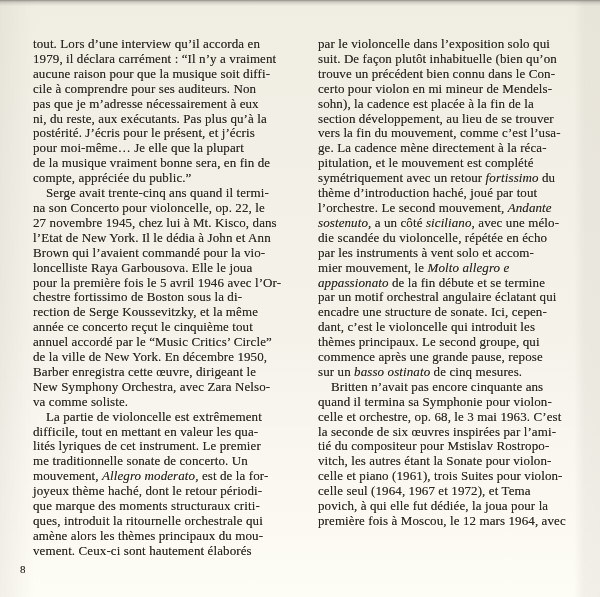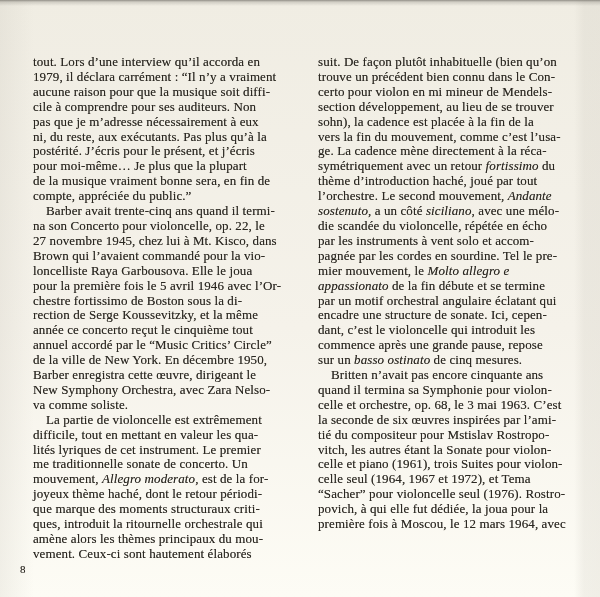--- a/index.html
+++ b/index.html
@@ -20,21 +20,20 @@
       linear-gradient(90deg, rgba(0,0,0,0) 574px, rgba(196,192,182,0.20) 584px, rgba(208,204,194,0.28) 600px),
       linear-gradient(180deg, var(--paper-top, #f0ede3) 0%, var(--paper-mid, #f5f2ea) 55%, var(--paper-bottom, #fdfcf5) 100%);
   }
   .column {
     position: absolute;
     top: 37px;
     font-size: 13px;
     line-height: 14.9px;
     letter-spacing: 0.1px;
     text-shadow: 0 0 0.6px rgba(43,40,34,0.55);
-    margin-top: 18px;
   }
   .column-left  { left: 33px;  width: 272px; }
   .column-right { left: 318px; width: 266px; }
   .paragraph { margin: 0; }
   .line { white-space: nowrap; }
   .paragraph.indent .line:first-child { padding-left: 13px; }
   .line i { }
   .page-number {
     position: absolute;
     left: 20px;
@@ -50,28 +49,29 @@
 <div class="page">
   <div class="column column-left">
       <div class="paragraph">
         <div class="line"><span>tout. Lors d’une interview qu’il accorda en</span></div>
         <div class="line"><span>1979, il déclara carrément : “Il n’y a vraiment</span></div>
         <div class="line"><span>aucune raison pour que la musique soit diffi-</span></div>
         <div class="line"><span>cile à comprendre pour ses auditeurs. Non</span></div>
         <div class="line"><span>pas que je m’adresse nécessairement à eux</span></div>
         <div class="line"><span>ni, du reste, aux exécutants. Pas plus qu’à la</span></div>
         <div class="line"><span>postérité. J’écris pour le présent, et j’écris</span></div>
-        <div class="line"><span>pour moi-même… Je plus que la plupart</span></div>
+        <div class="line"><span>pour moi-même… Je elle que la plupart</span></div>
         <div class="line"><span>de la musique vraiment bonne sera, en fin de</span></div>
         <div class="line"><span>compte, appréciée du public.”</span></div>
       </div>
       <div class="paragraph indent">
-        <div class="line"><span>Barber avait trente-cinq ans quand il termi-</span></div>
+        <div class="line"><span>Serge avait trente-cinq ans quand il termi-</span></div>
         <div class="line"><span>na son Concerto pour violoncelle, op. 22, le</span></div>
         <div class="line"><span>27 novembre 1945, chez lui à Mt. Kisco, dans</span></div>
+        <div class="line"><span>l’Etat de New York. Il le dédia à John et Ann</span></div>
         <div class="line"><span>Brown qui l’avaient commandé pour la vio-</span></div>
         <div class="line"><span>loncelliste Raya Garbousova. Elle le joua</span></div>
         <div class="line"><span>pour la première fois le 5 avril 1946 avec l’Or-</span></div>
         <div class="line"><span>chestre fortissimo de Boston sous la di-</span></div>
         <div class="line"><span>rection de Serge Koussevitzky, et la même</span></div>
         <div class="line"><span>année ce concerto reçut le cinquième tout</span></div>
         <div class="line"><span>annuel accordé par le “Music Critics’ Circle”</span></div>
         <div class="line"><span>de la ville de New York. En décembre 1950,</span></div>
         <div class="line"><span>Barber enregistra cette œuvre, dirigeant le</span></div>
         <div class="line"><span>New Symphony Orchestra, avec Zara Nelso-</span></div>
@@ -85,50 +85,51 @@
         <div class="line"><span>mouvement, </span><i>Allegro moderato</i><span>, est de la for-</span></div>
         <div class="line"><span>joyeux thème haché, dont le retour périodi-</span></div>
         <div class="line"><span>que marque des moments structuraux criti-</span></div>
         <div class="line"><span>ques, introduit la ritournelle orchestrale qui</span></div>
         <div class="line"><span>amène alors les thèmes principaux du mou-</span></div>
         <div class="line"><span>vement. Ceux-ci sont hautement élaborés</span></div>
       </div>
     </div>
   <div class="column column-right">
       <div class="paragraph">
+        <div class="line"><span>par le violoncelle dans l’exposition solo qui</span></div>
         <div class="line"><span>suit. De façon plutôt inhabituelle (bien qu’on</span></div>
         <div class="line"><span>trouve un précédent bien connu dans le Con-</span></div>
         <div class="line"><span>certo pour violon en mi mineur de Mendels-</span></div>
+        <div class="line"><span>sohn), la cadence est placée à la fin de la</span></div>
         <div class="line"><span>section développement, au lieu de se trouver</span></div>
-        <div class="line"><span>sohn), la cadence est placée à la fin de la</span></div>
         <div class="line"><span>vers la fin du mouvement, comme c’est l’usa-</span></div>
         <div class="line"><span>ge. La cadence mène directement à la réca-</span></div>
+        <div class="line"><span>pitulation, et le mouvement est complété</span></div>
         <div class="line"><span>symétriquement avec un retour </span><i>fortissimo</i><span> du</span></div>
         <div class="line"><span>thème d’introduction haché, joué par tout</span></div>
         <div class="line"><span>l’orchestre. Le second mouvement, </span><i>Andante</i></div>
         <div class="line"><i>sostenuto</i><span>, a un côté </span><i>siciliano</i><span>, avec une mélo-</span></div>
         <div class="line"><span>die scandée du violoncelle, répétée en écho</span></div>
         <div class="line"><span>par les instruments à vent solo et accom-</span></div>
-        <div class="line"><span>pagnée par les cordes en sourdine. Tel le pre-</span></div>
         <div class="line"><span>mier mouvement, le </span><i>Molto allegro e</i></div>
         <div class="line"><i>appassionato</i><span> de la fin débute et se termine</span></div>
         <div class="line"><span>par un motif orchestral angulaire éclatant qui</span></div>
         <div class="line"><span>encadre une structure de sonate. Ici, cepen-</span></div>
         <div class="line"><span>dant, c’est le violoncelle qui introduit les</span></div>
+        <div class="line"><span>thèmes principaux. Le second groupe, qui</span></div>
         <div class="line"><span>commence après une grande pause, repose</span></div>
         <div class="line"><span>sur un </span><i>basso ostinato</i><span> de cinq mesures.</span></div>
       </div>
       <div class="paragraph indent">
         <div class="line"><span>Britten n’avait pas encore cinquante ans</span></div>
         <div class="line"><span>quand il termina sa Symphonie pour violon-</span></div>
         <div class="line"><span>celle et orchestre, op. 68, le 3 mai 1963. C’est</span></div>
         <div class="line"><span>la seconde de six œuvres inspirées par l’ami-</span></div>
         <div class="line"><span>tié du compositeur pour Mstislav Rostropo-</span></div>
         <div class="line"><span>vitch, les autres étant la Sonate pour violon-</span></div>
         <div class="line"><span>celle et piano (1961), trois Suites pour violon-</span></div>
         <div class="line"><span>celle seul (1964, 1967 et 1972), et Tema</span></div>
-        <div class="line"><span>“Sacher” pour violoncelle seul (1976). Rostro-</span></div>
         <div class="line"><span>povich, à qui elle fut dédiée, la joua pour la</span></div>
         <div class="line"><span>première fois à Moscou, le 12 mars 1964, avec</span></div>
       </div>
     </div>
   <div class="page-number">8</div>
 </div>
 
 </body></html>

